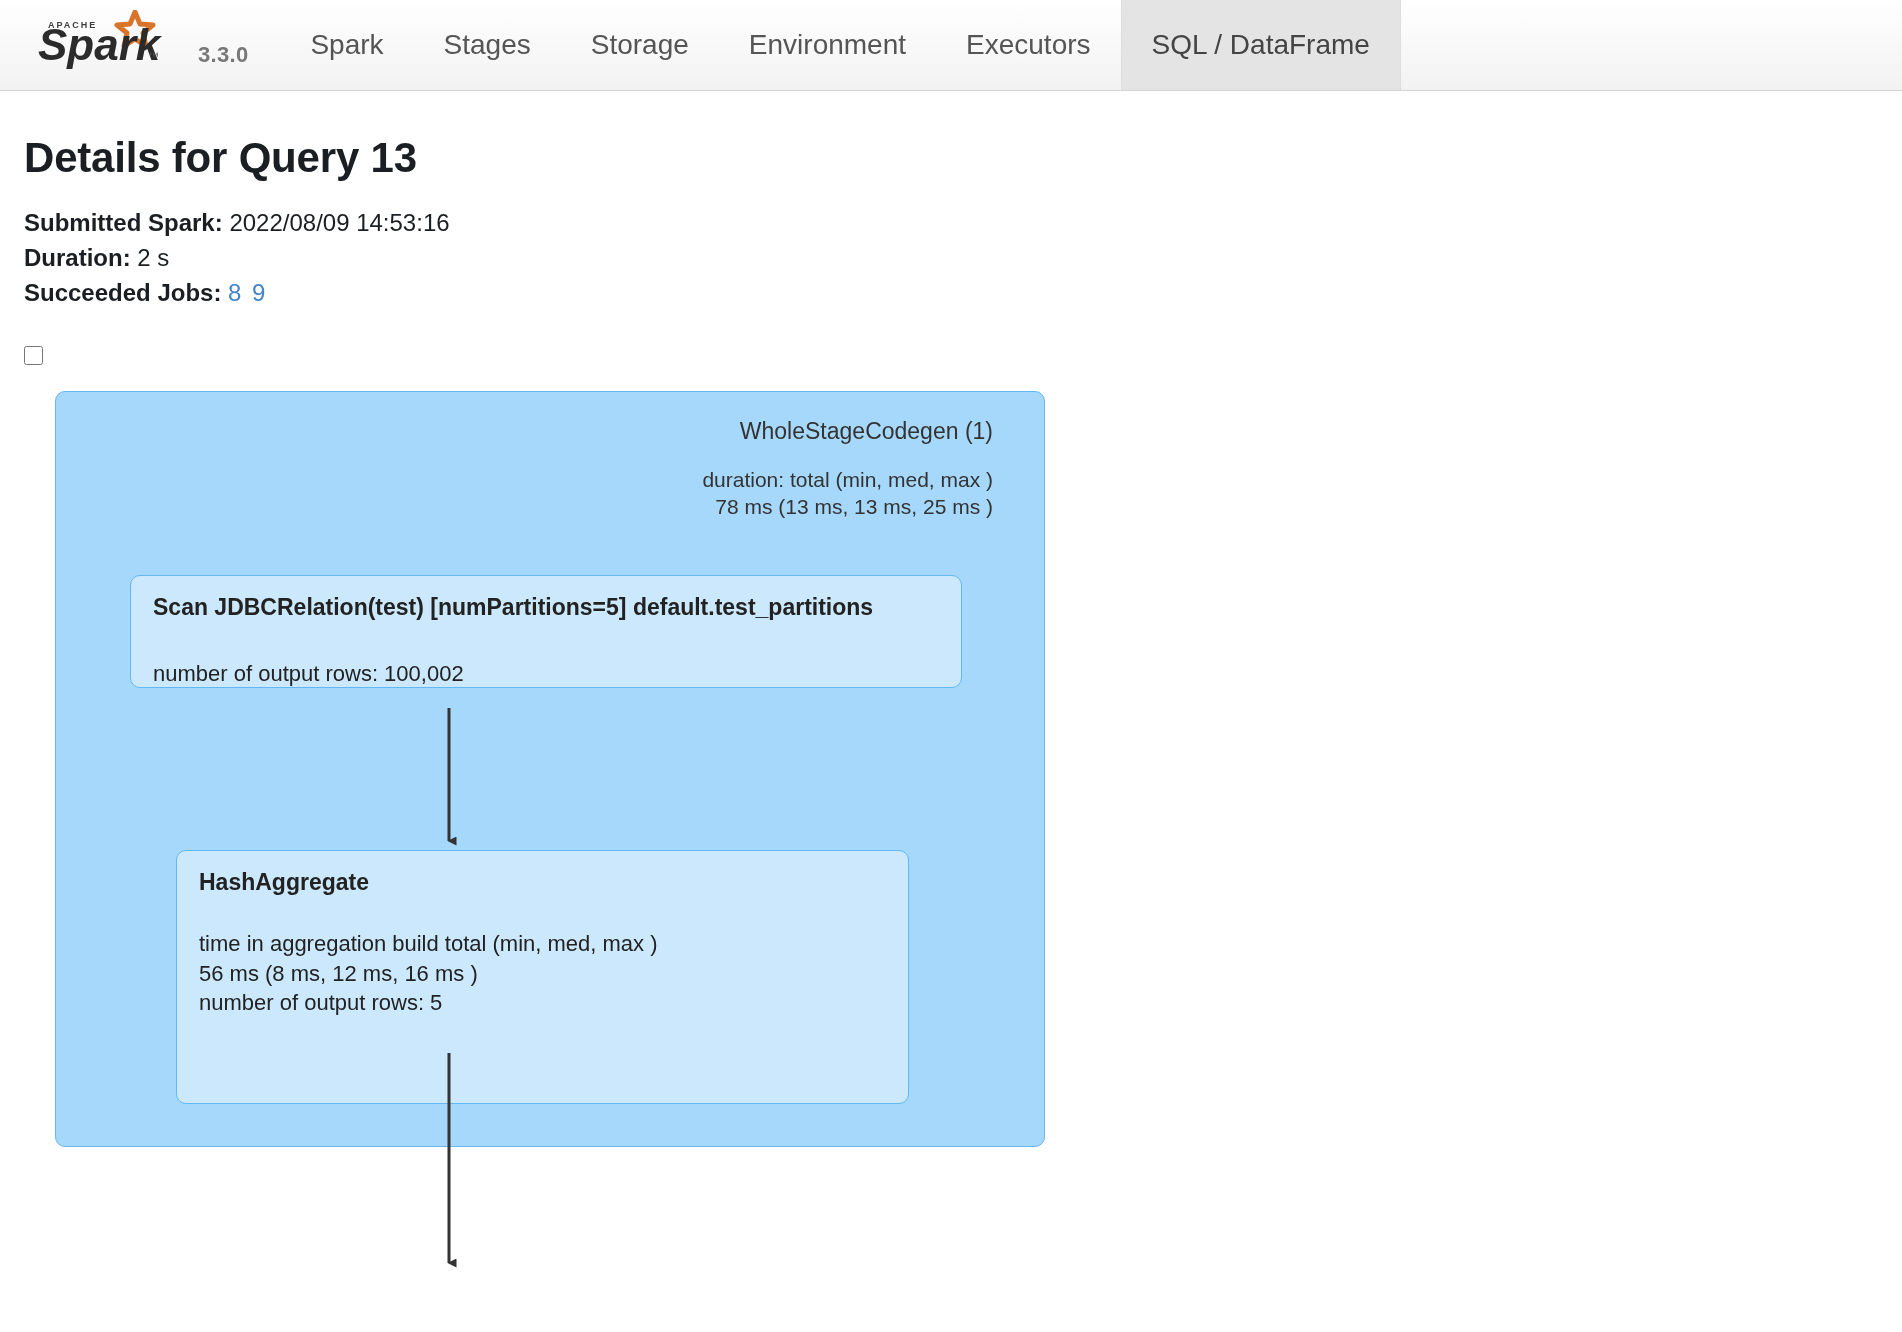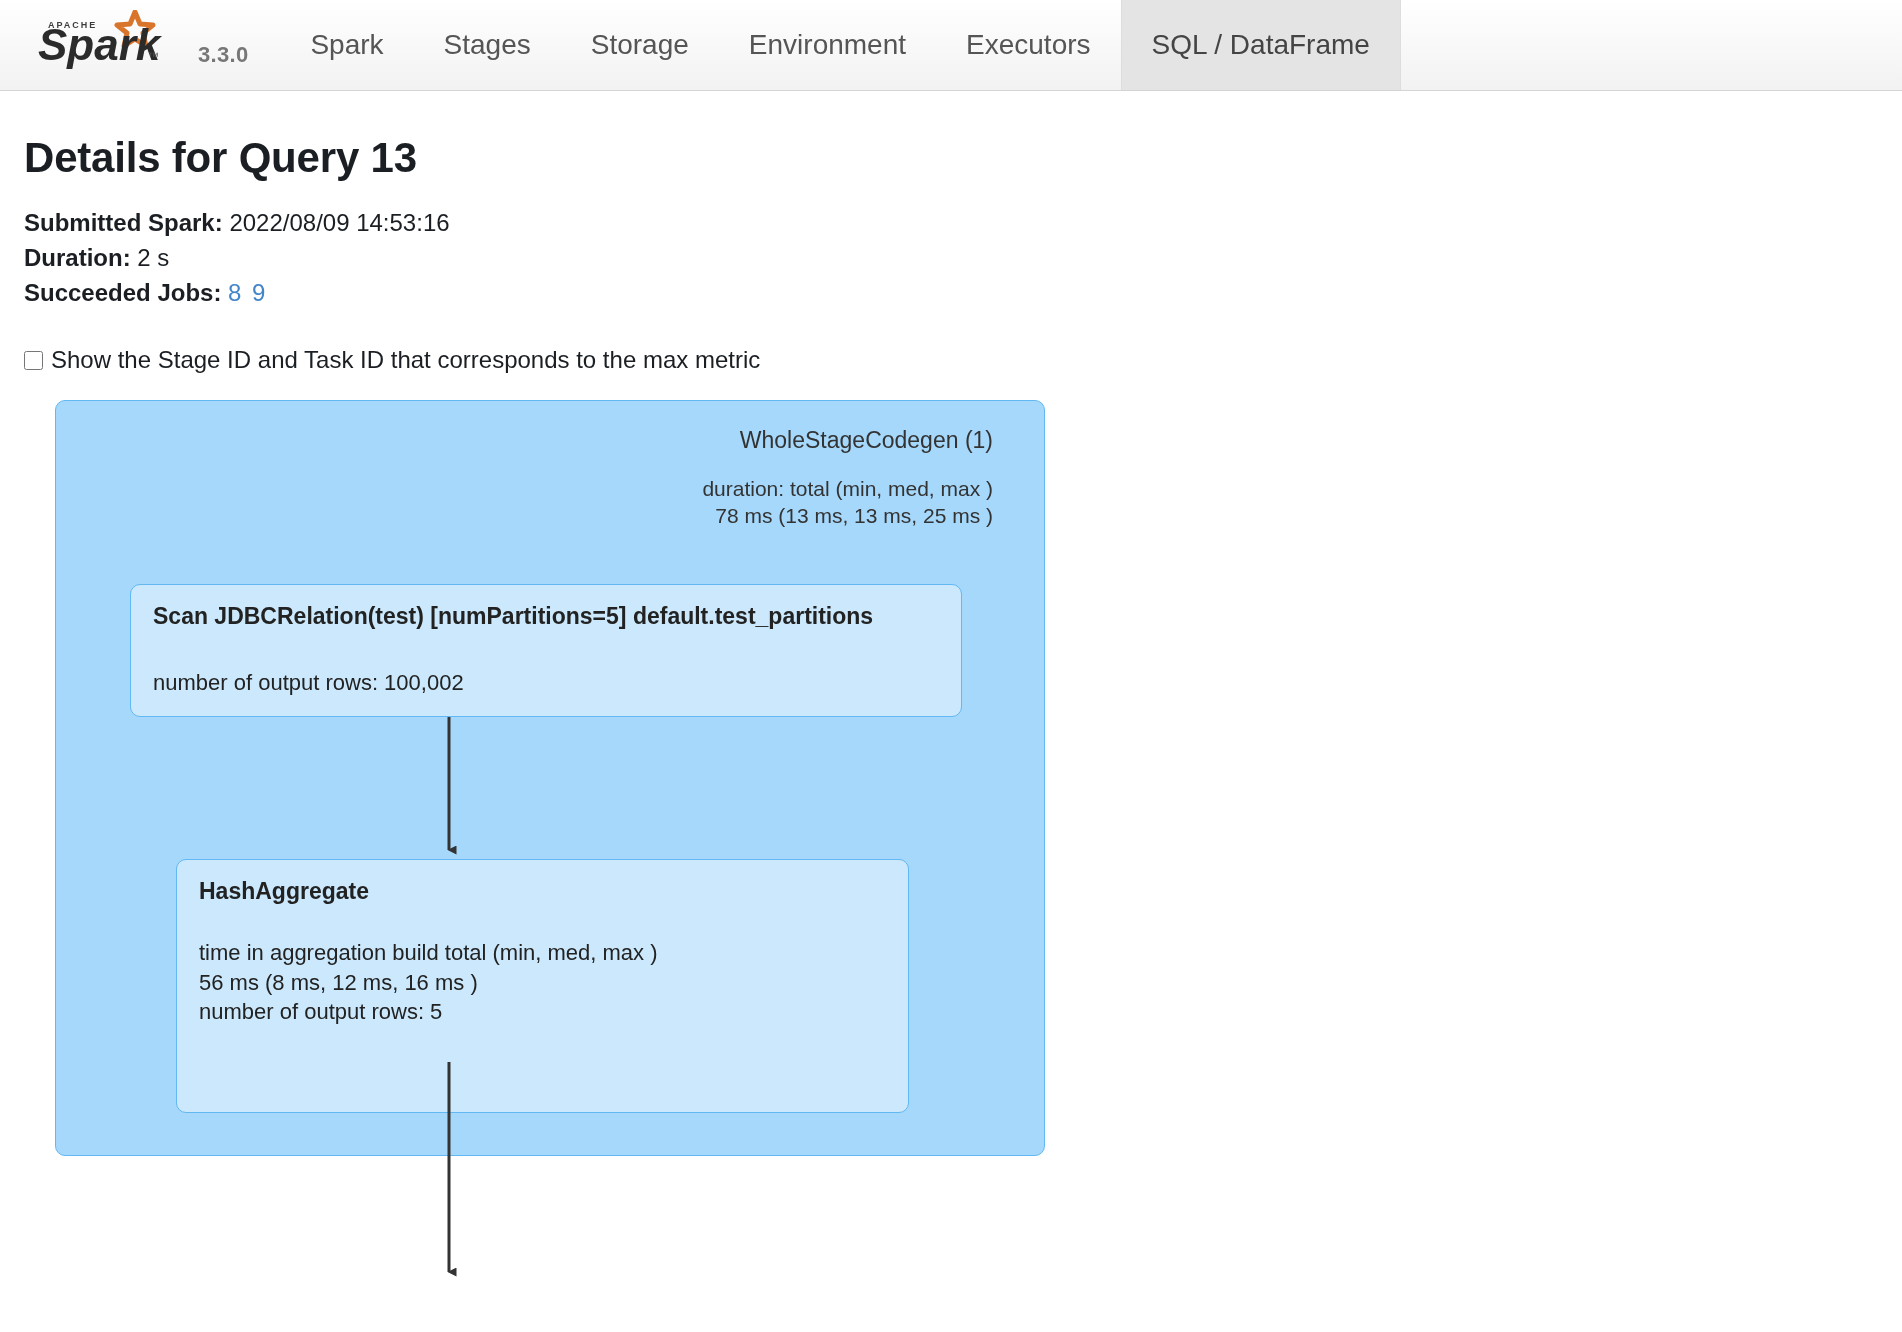--- a/index.html
+++ b/index.html
@@ -169,21 +169,21 @@
     font-size: 22px;
     display: block;
     line-height: 1.33;
     white-space: nowrap;
   }
 
   #node-scan {
     left: 106px;
     top: 184px;
     width: 832px;
-    height: 133px;
+    height: 113px;
   }
   #node-hash {
     left: 152px;
     top: 459px;
     width: 733px;
     height: 254px;
   }
   #node-hash .node-title { margin-bottom: 33px; }
 
   .edges {
@@ -238,21 +238,20 @@
     </li>
     <li class="meta-item">
       <strong>Succeeded Jobs:</strong>
       <a class="job-link" href="#">8</a>
       <a class="job-link" href="#">9</a>
     </li>
   </ul>
 
   <label class="checkbox-row">
     <input type="checkbox" style="">
-    <span>Show the Stage ID and Task ID that corresponds to the max metric</span>
   </label>
 
   <div class="plan-area">
 
     <div class="cluster">
       <div class="cluster-label">
         <span class="cl-title">WholeStageCodegen (1)</span>
         <span class="cl-metric">duration: total (min, med, max )</span>
         <span class="cl-metric">78 ms (13 ms, 13 ms, 25 ms )</span>
       </div>

